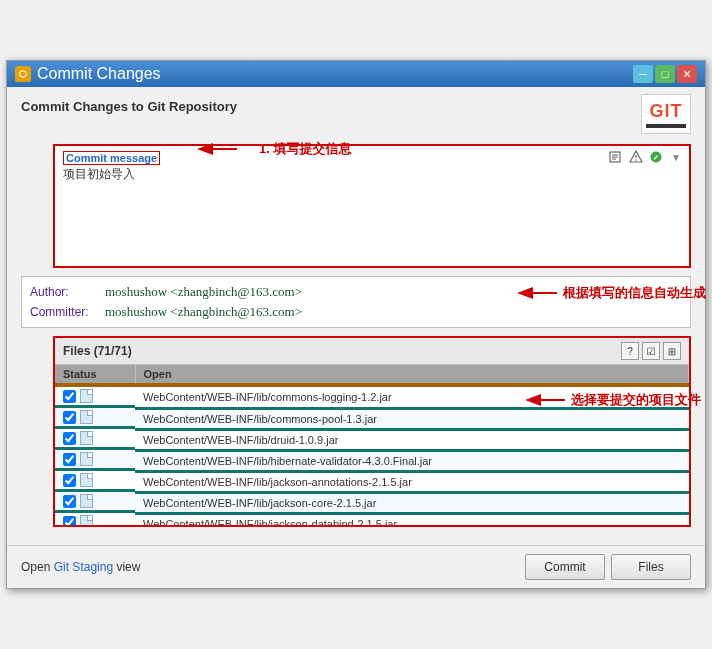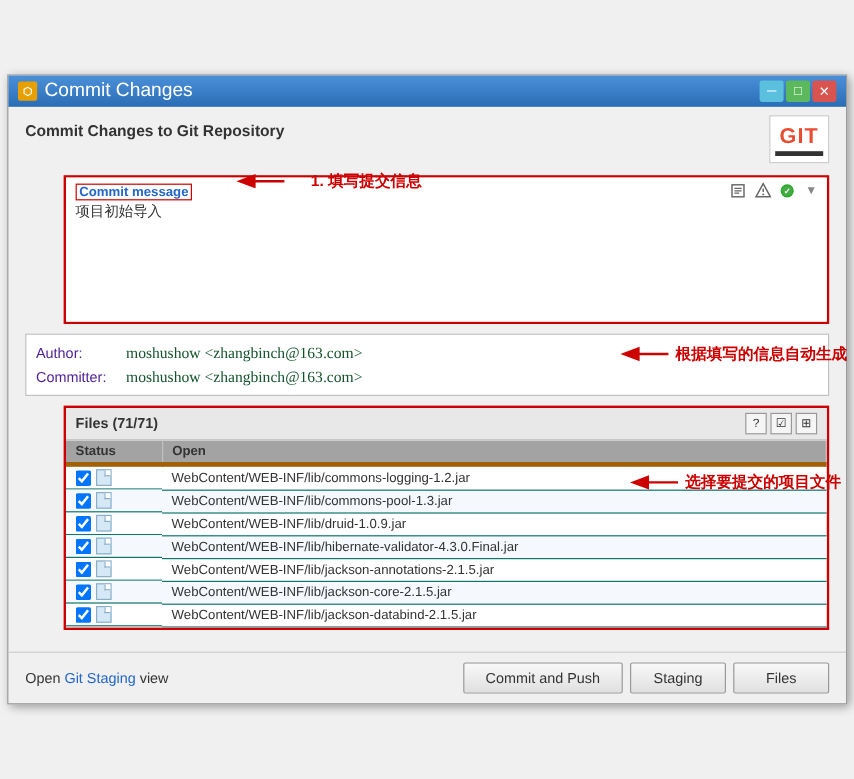--- a/index.html
+++ b/index.html
@@ -215,21 +215,21 @@
       text-align: left;
       font-size: 11px;
       font-weight: bold;
       color: #333;
       border-right: 1px solid #c0c0c0;
     }
     .files-table td {
       padding: 2px 8px;
       font-size: 11px;
       color: #333;
-      border-bottom: 1px solid #0f766e;
+      border-bottom: 3px solid #0f766e;
     }
     .files-table tr:nth-child(even) {
       background: #f5f8fc;
     }
     .file-checkbox {
       width: 13px;
       height: 13px;
       cursor: pointer;
     }
     .file-icon {
@@ -494,18 +494,17 @@
 
   </div>
 
   <div class="bottom-bar">
     <div class="git-staging-link">
       <span>Open</span>
       <a href="#">Git Staging</a>
       <span>view</span>
     </div>
     <div class="bottom-buttons">
-      <button class="btn">Commit and Push</button>
-      <button class="btn">Staging</button>
+      <button class="btn">Commit</button>
       <button class="btn">Files</button>
     </div>
   </div>
 </div>
 
 </body></html>

